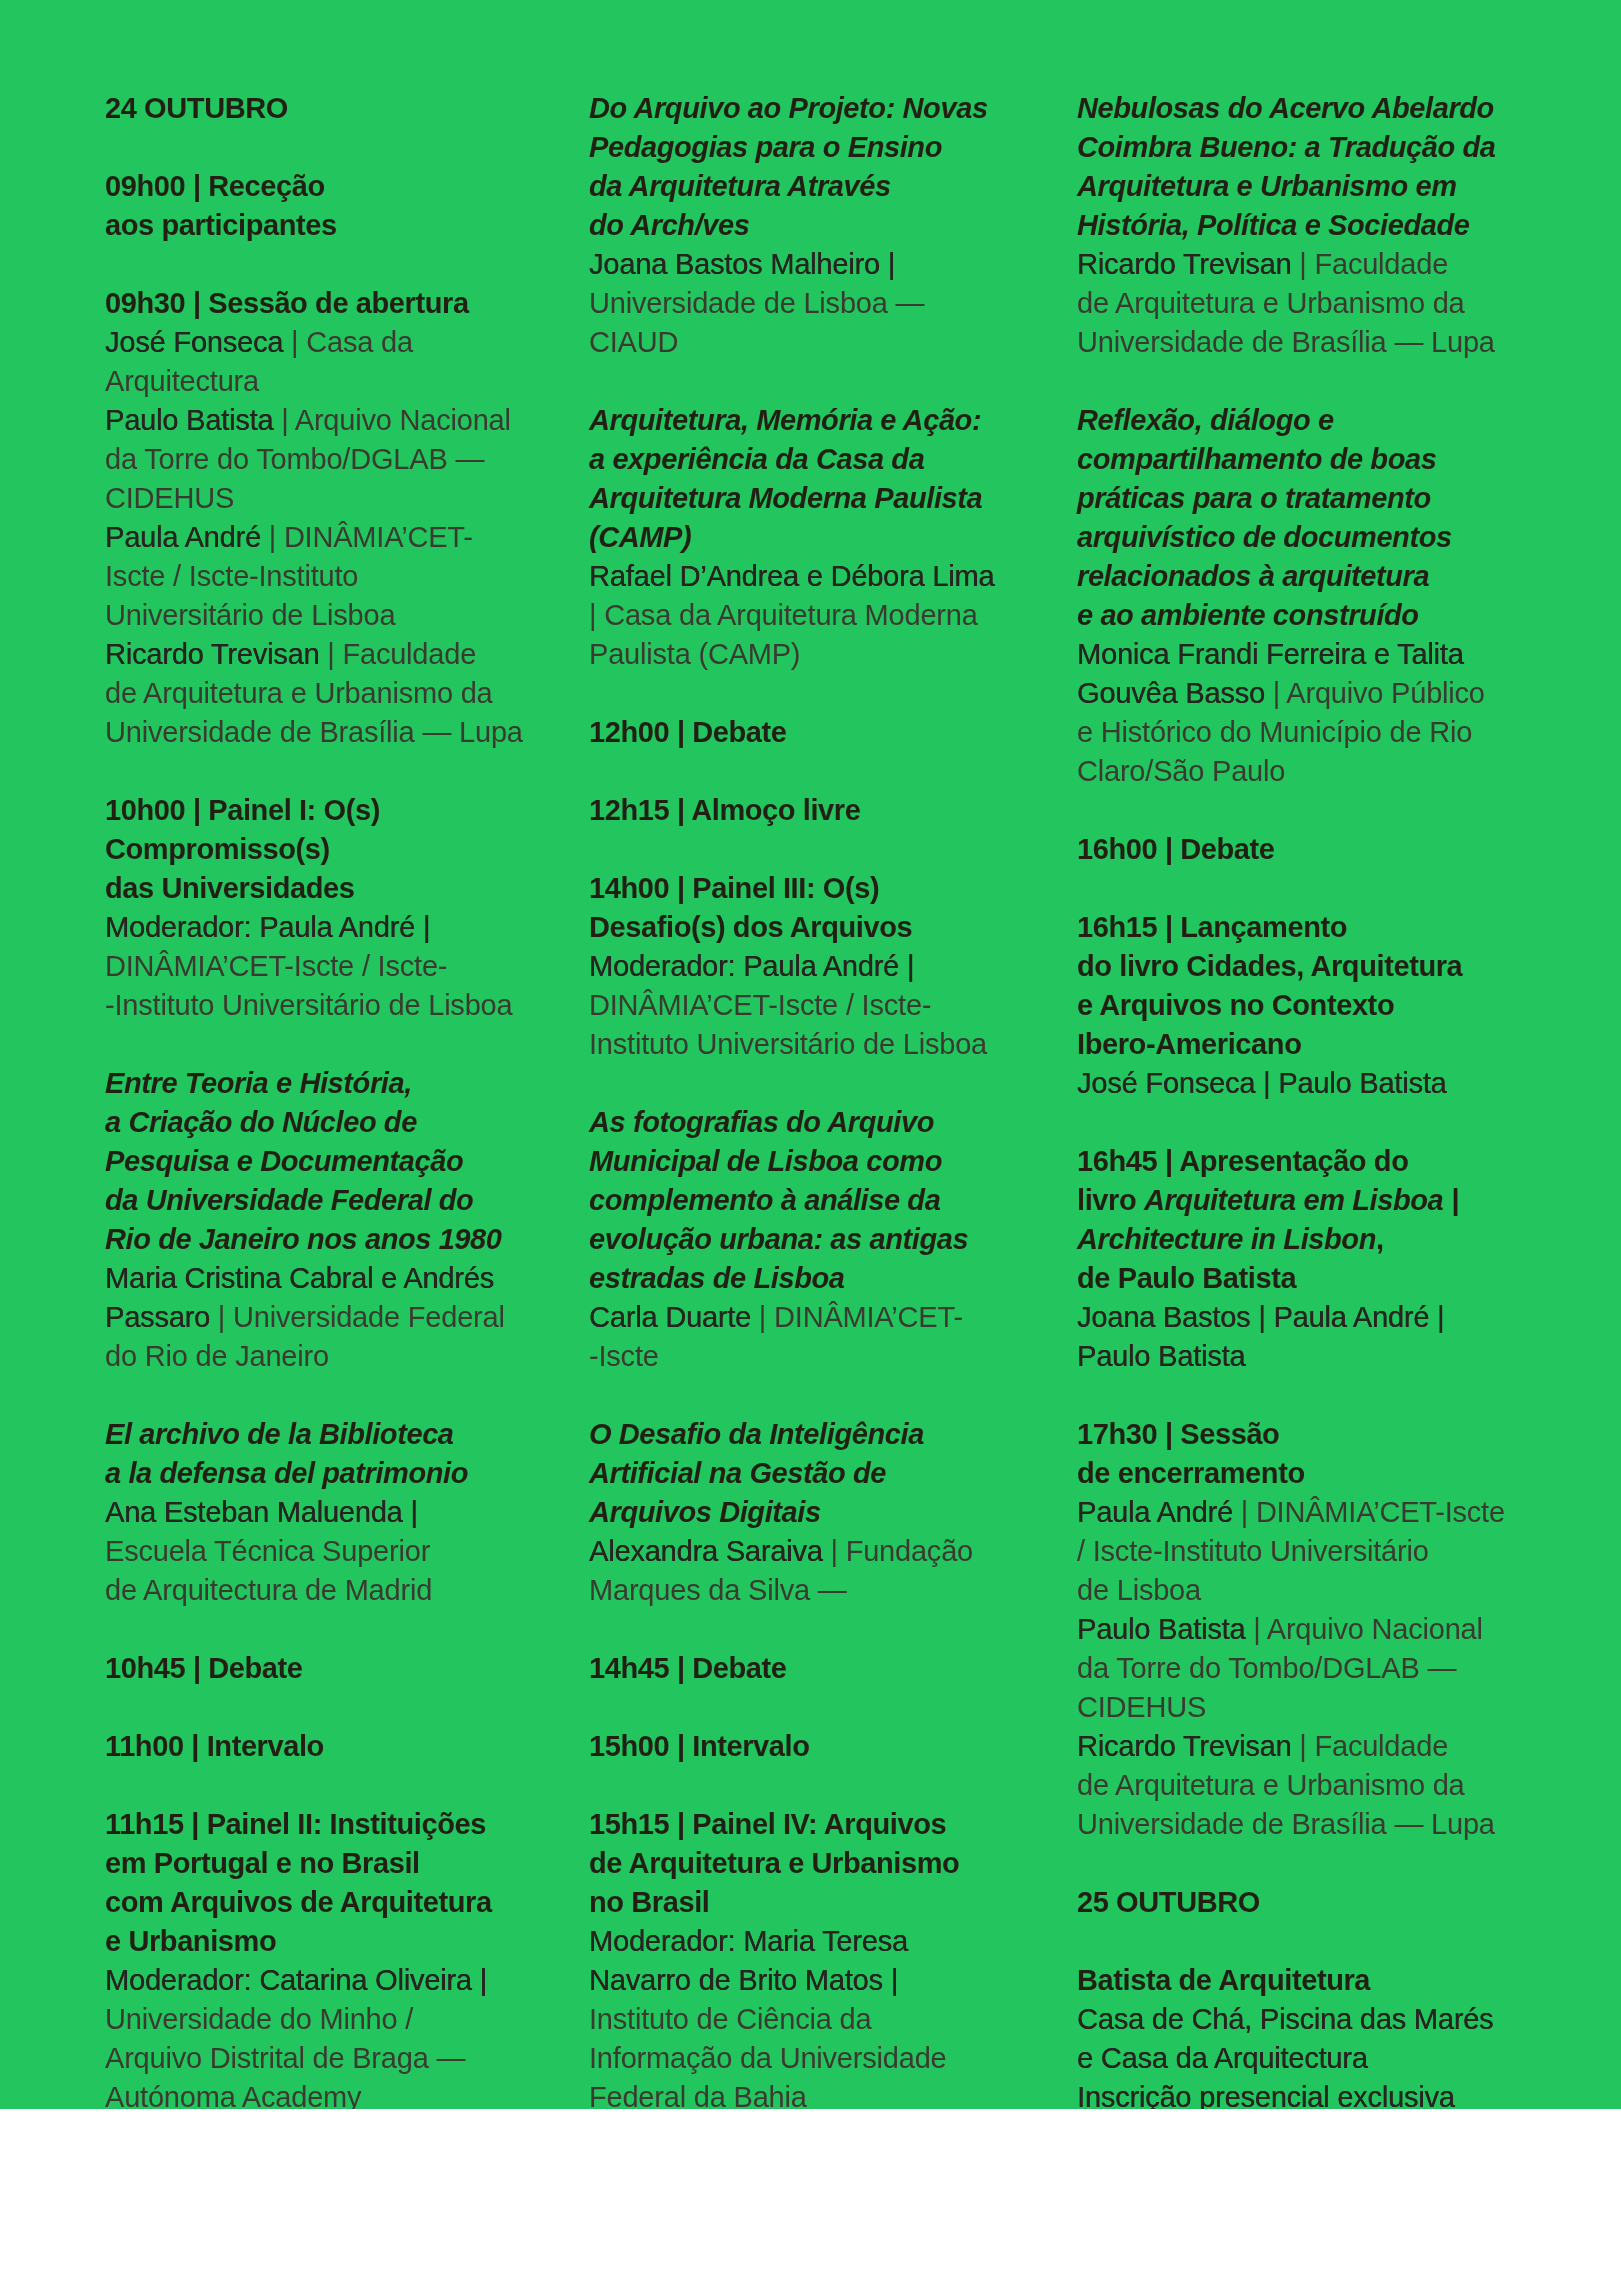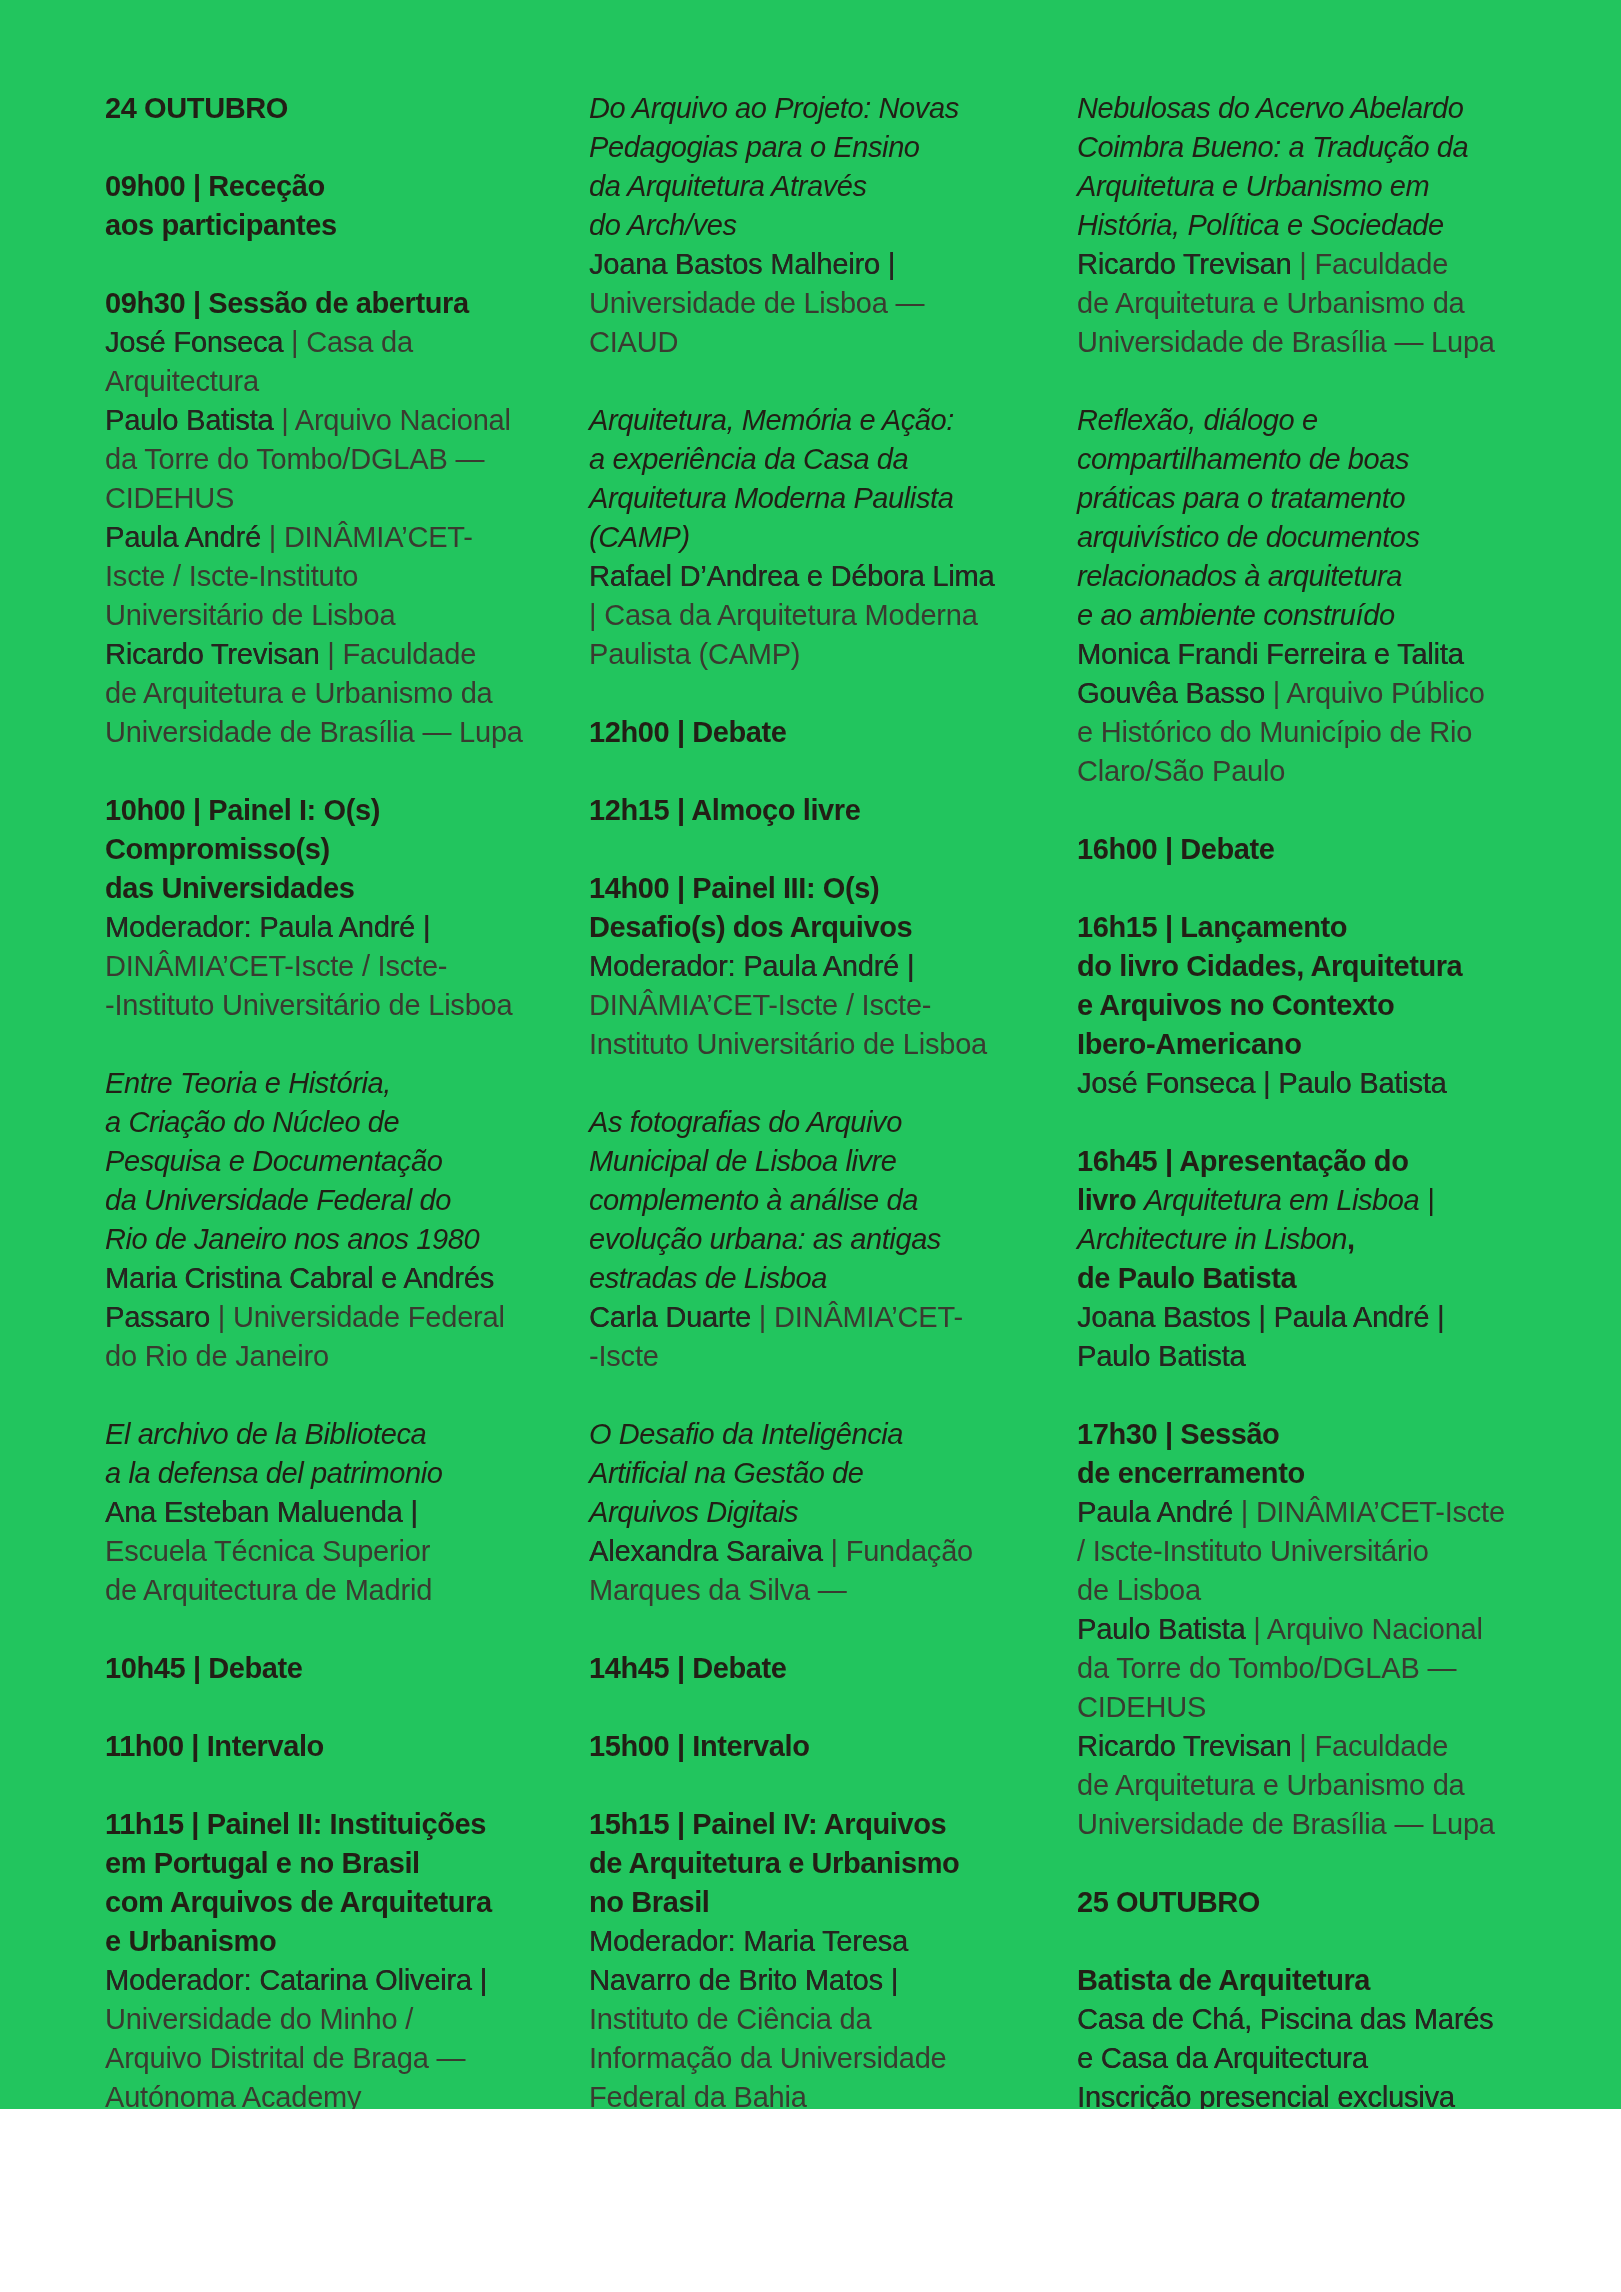--- a/index.html
+++ b/index.html
@@ -27,21 +27,21 @@
     line-height:39px;
     font-size:29px;
     white-space:nowrap;
   }
   .seg-b{
     font-weight:700;
     color:#221f15;
     letter-spacing:-0.4px;
   }
   .seg-bi{
-    font-weight:400;
+    font-weight:700;
     font-style:italic;
     color:#221f15;
     letter-spacing:-0.4px;
   }
   .seg-n{
     font-weight:400;
     color:#262520;
     text-shadow:0.3px 0 0 #262520;
     letter-spacing:-0.2px;
   }
@@ -147,21 +147,21 @@
         </div>
         <div class="block">
           <div class="line"><span class="seg-b">14h00 | Painel III: O(s)</span></div>
           <div class="line"><span class="seg-b">Desafio(s) dos Arquivos</span></div>
           <div class="line"><span class="seg-n">Moderador: Paula André |</span></div>
           <div class="line"><span class="seg-a">DINÂMIA’CET-Iscte / Iscte-</span></div>
           <div class="line"><span class="seg-a">Instituto Universitário de Lisboa</span></div>
         </div>
         <div class="block">
           <div class="line"><span class="seg-bi">As fotografias do Arquivo</span></div>
-          <div class="line"><span class="seg-bi">Municipal de Lisboa livre</span></div>
+          <div class="line"><span class="seg-bi">Municipal de Lisboa como</span></div>
           <div class="line"><span class="seg-bi">complemento à análise da</span></div>
           <div class="line"><span class="seg-bi">evolução urbana: as antigas</span></div>
           <div class="line"><span class="seg-bi">estradas de Lisboa</span></div>
           <div class="line"><span class="seg-n">Carla Duarte</span><span class="seg-a"> | DINÂMIA’CET-</span></div>
           <div class="line"><span class="seg-a">-Iscte</span></div>
         </div>
         <div class="block">
           <div class="line"><span class="seg-bi">O Desafio da Inteligência</span></div>
           <div class="line"><span class="seg-bi">Artificial na Gestão de</span></div>
           <div class="line"><span class="seg-bi">Arquivos Digitais</span></div>

